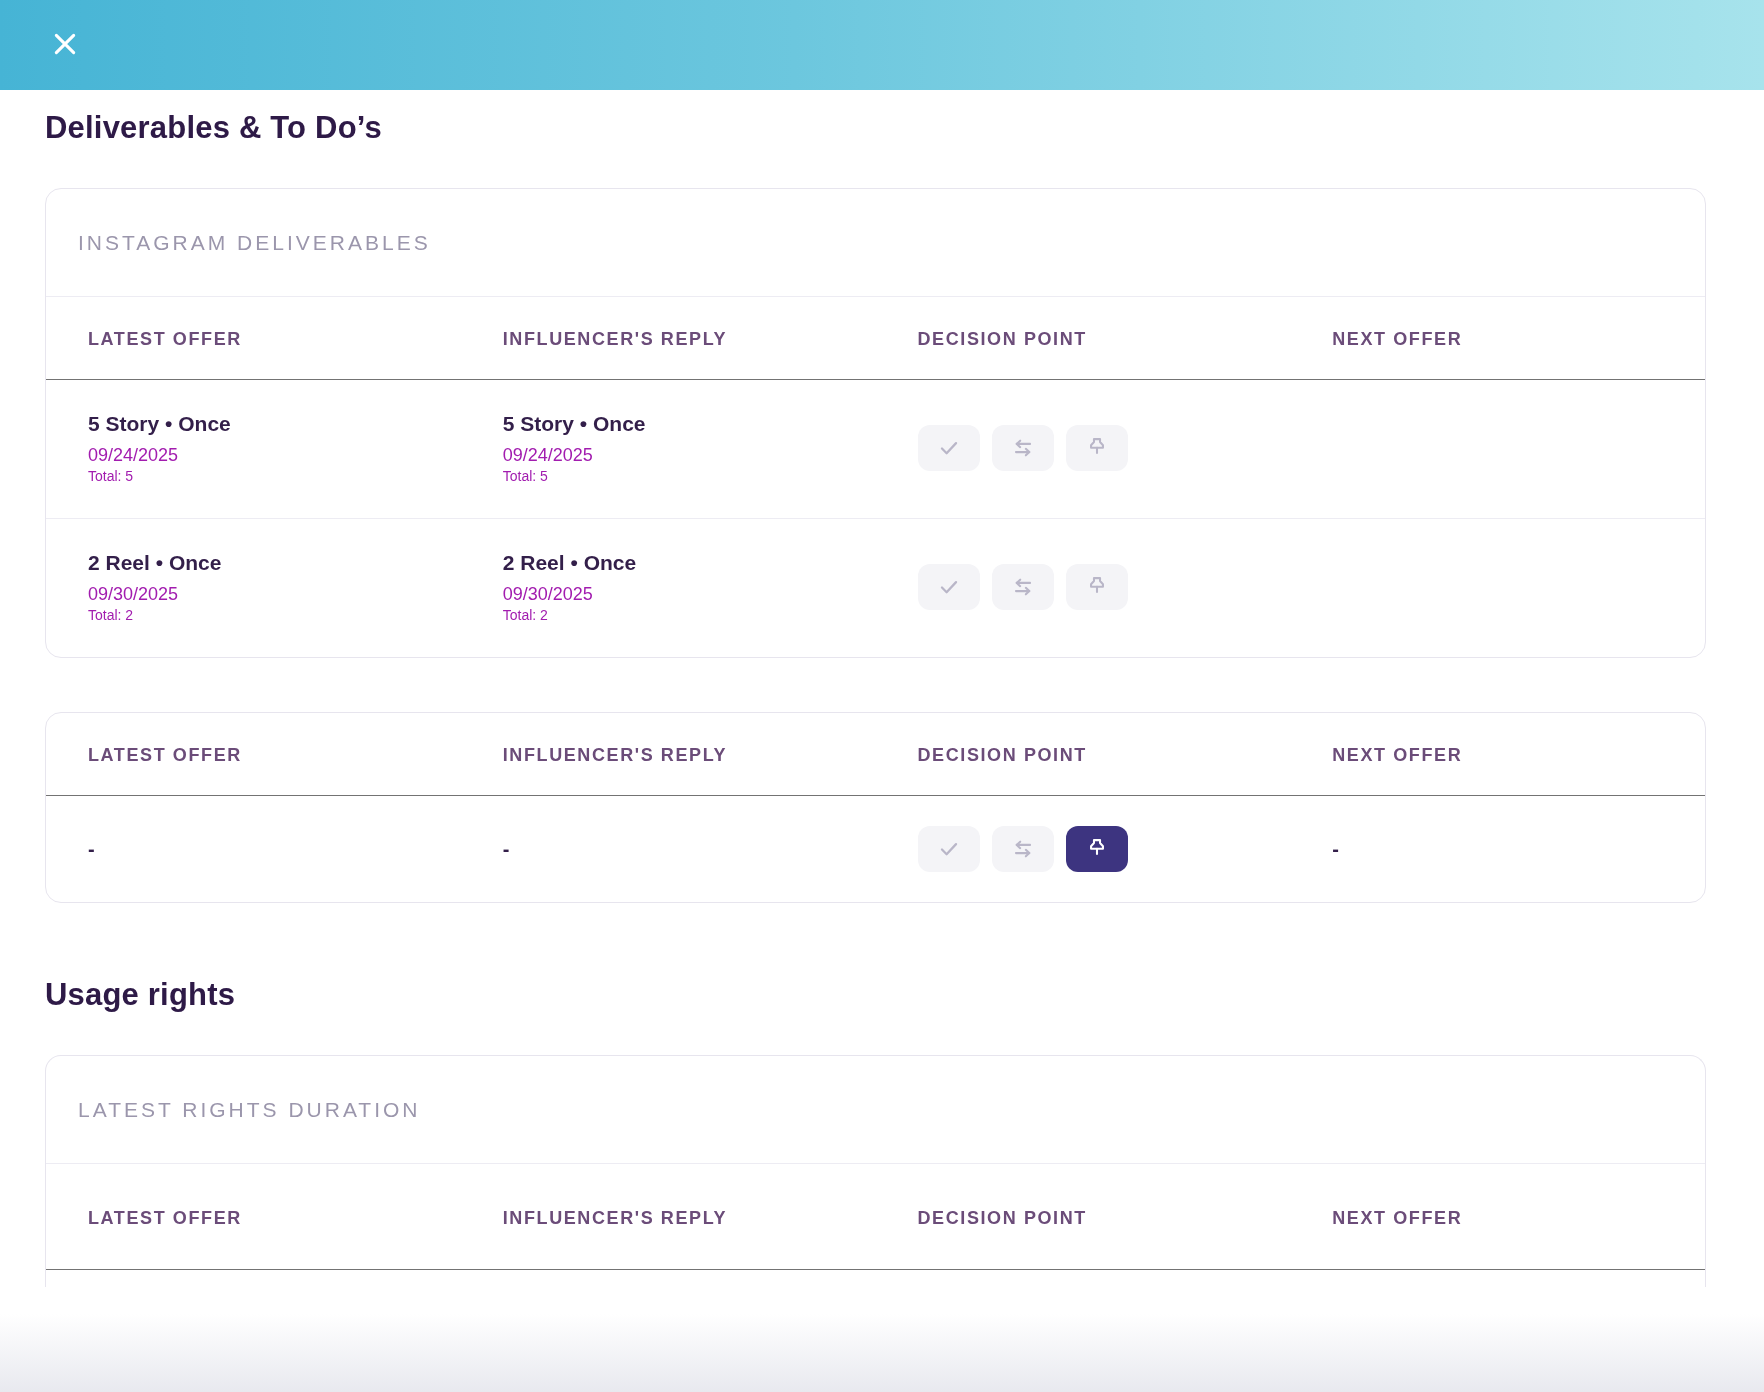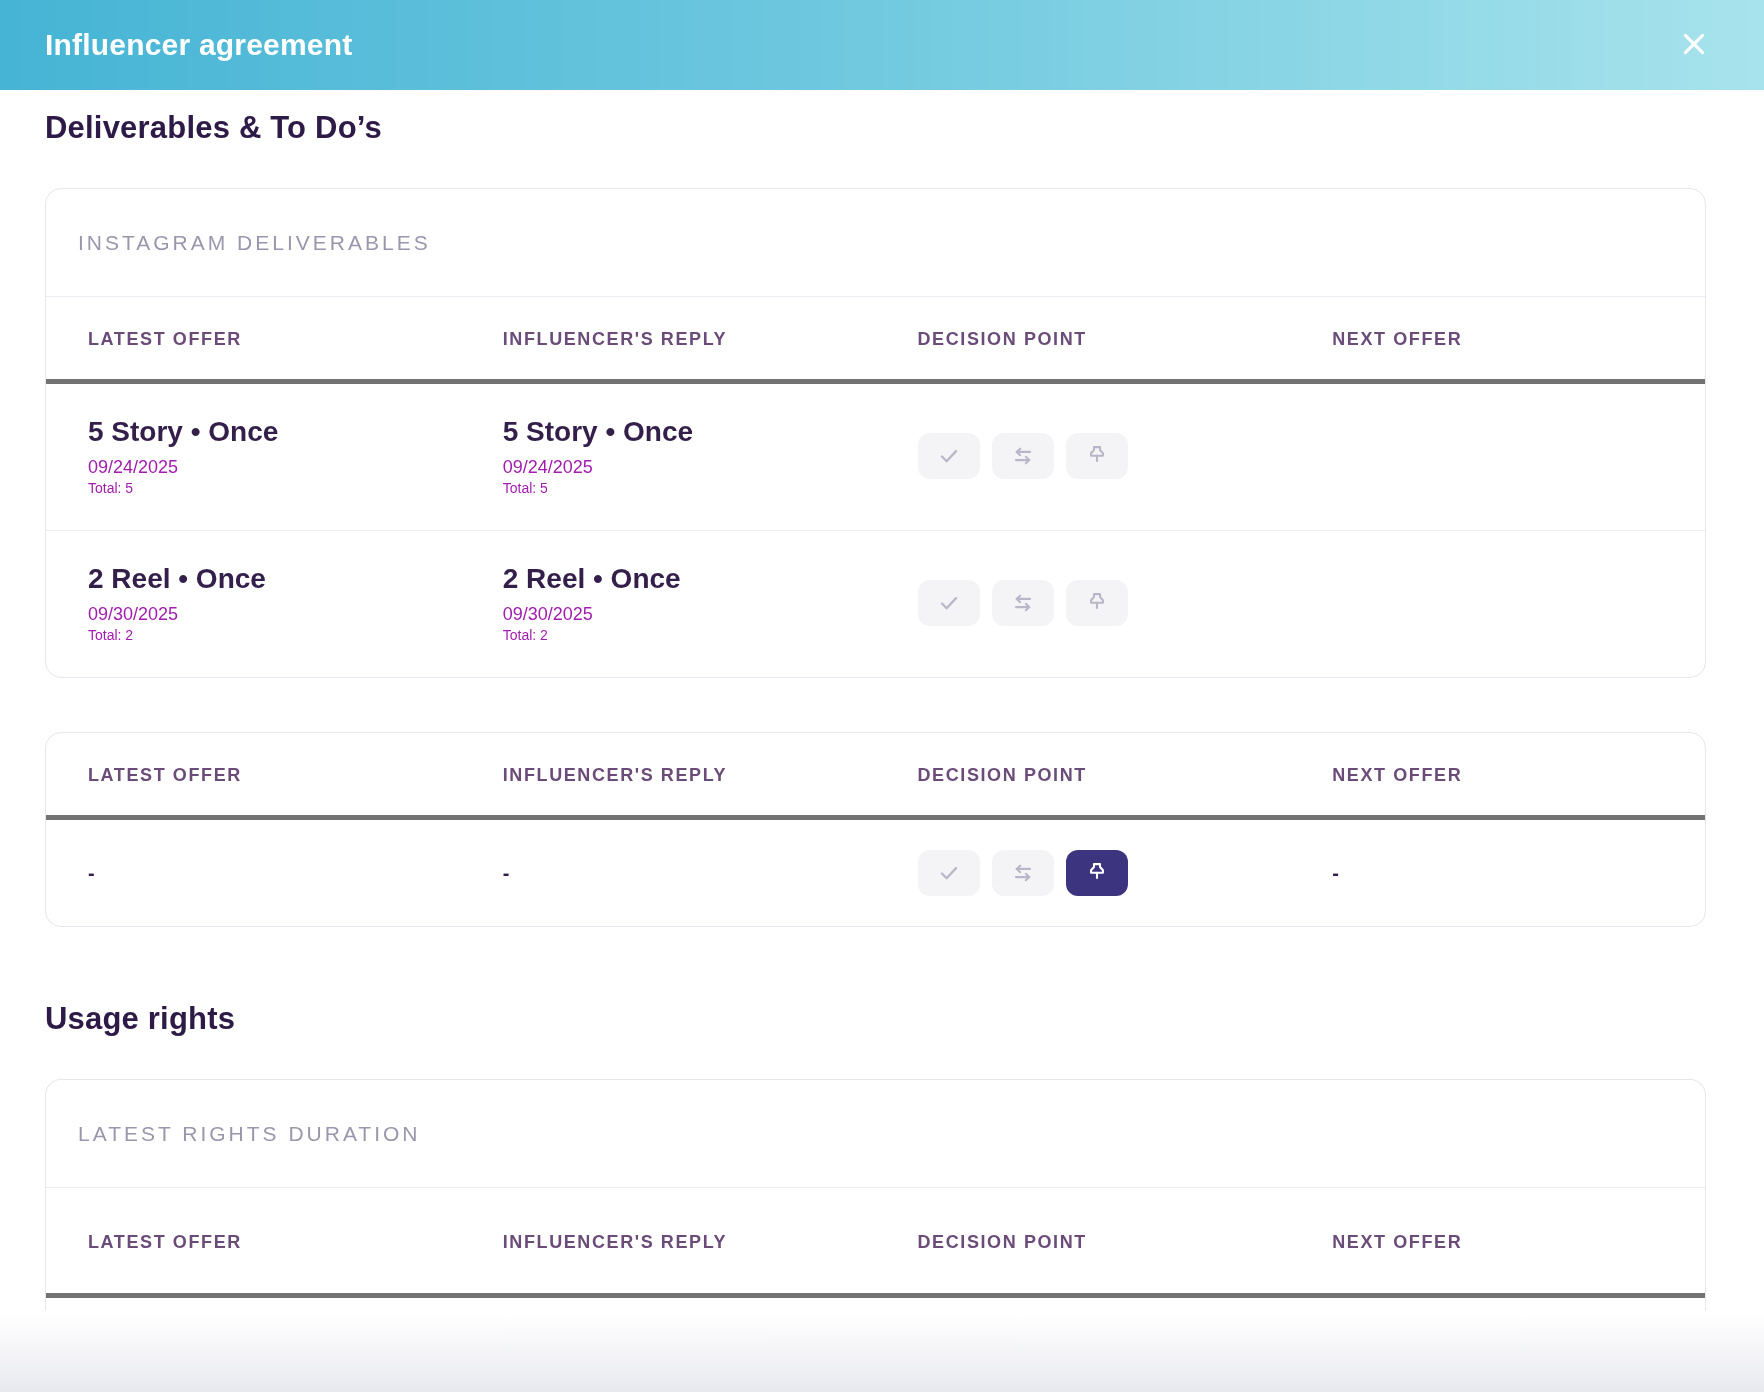--- a/index.html
+++ b/index.html
@@ -21,27 +21,27 @@
   .content { padding:0 58px 0 45px; position:relative; }
   .section-heading { font-size:31px; font-weight:700; color:#2e1a47; margin-top:20px; letter-spacing:.2px; }
   .section-heading.second { margin-top:74px; }
 
   .card { border:1px solid #e7e5ee; border-radius:16px; margin-top:42px; background:#fff; }
   .card.mt-lg { margin-top:54px; }
   .card-label-row { padding:42px 32px 41px 32px; border-bottom:1px solid #edecf3; }
   .card-label { font-size:21px; font-weight:400; color:#9b96ac; letter-spacing:3px; }
 
   .grid-row { display:grid; grid-template-columns:1fr 1fr 1fr 1fr; }
-  .col-header-row { border-bottom:5px solid #737373; padding:32px 0 29px 0; }
+  .col-header-row { border-bottom:1px solid #737373; padding:32px 0 29px 0; }
   .col-header { font-size:18px; font-weight:700; color:#6b4c79; letter-spacing:1.6px; padding-left:42px; }
 
   .data-row { padding:32px 0 34px 0; }
   .data-row + .data-row { border-top:1px solid #edecf3; }
   .cell { padding-left:42px; }
-  .cell-title { font-size:28px; font-weight:700; color:#331f4a; }
+  .cell-title { font-size:21px; font-weight:700; color:#331f4a; }
   .cell-date  { font-size:18px; color:#a21caf; margin-top:9px; }
   .cell-total { font-size:14px; color:#a21caf; margin-top:2px; }
   .cell-dash  { font-size:20px; font-weight:700; color:#331f4a; }
   .row-center { display:flex; align-items:center; }
 
   
   .btn-group { display:flex; gap:12px; align-items:center; }
   .pill-btn {
     width:62px; height:46px; border:none; border-radius:12px;
     background:#f4f4f7; color:#b9b6c8;
@@ -57,21 +57,20 @@
   .bottom-fade {
     position:absolute; left:0; bottom:0; width:1764px; height:78px;
     background:linear-gradient(to bottom, rgba(232,233,239,0), rgba(228,229,236,.85));
     pointer-events:none;
   }
 </style>
 </head>
 <body>
 
 <div class="modal-header">
-  <div class="modal-title">Influencer agreement</div>
   <button class="close-btn">
     <span>
       <svg width="32" height="32" viewBox="0 0 24 24" fill="none" stroke="#ffffff" stroke-width="2.3" stroke-linecap="round">
         <path d="M5.5 5.5l13 13M18.5 5.5l-13 13"></path>
       </svg>
     </span>
   </button>
 </div>
 
 <div class="content">

